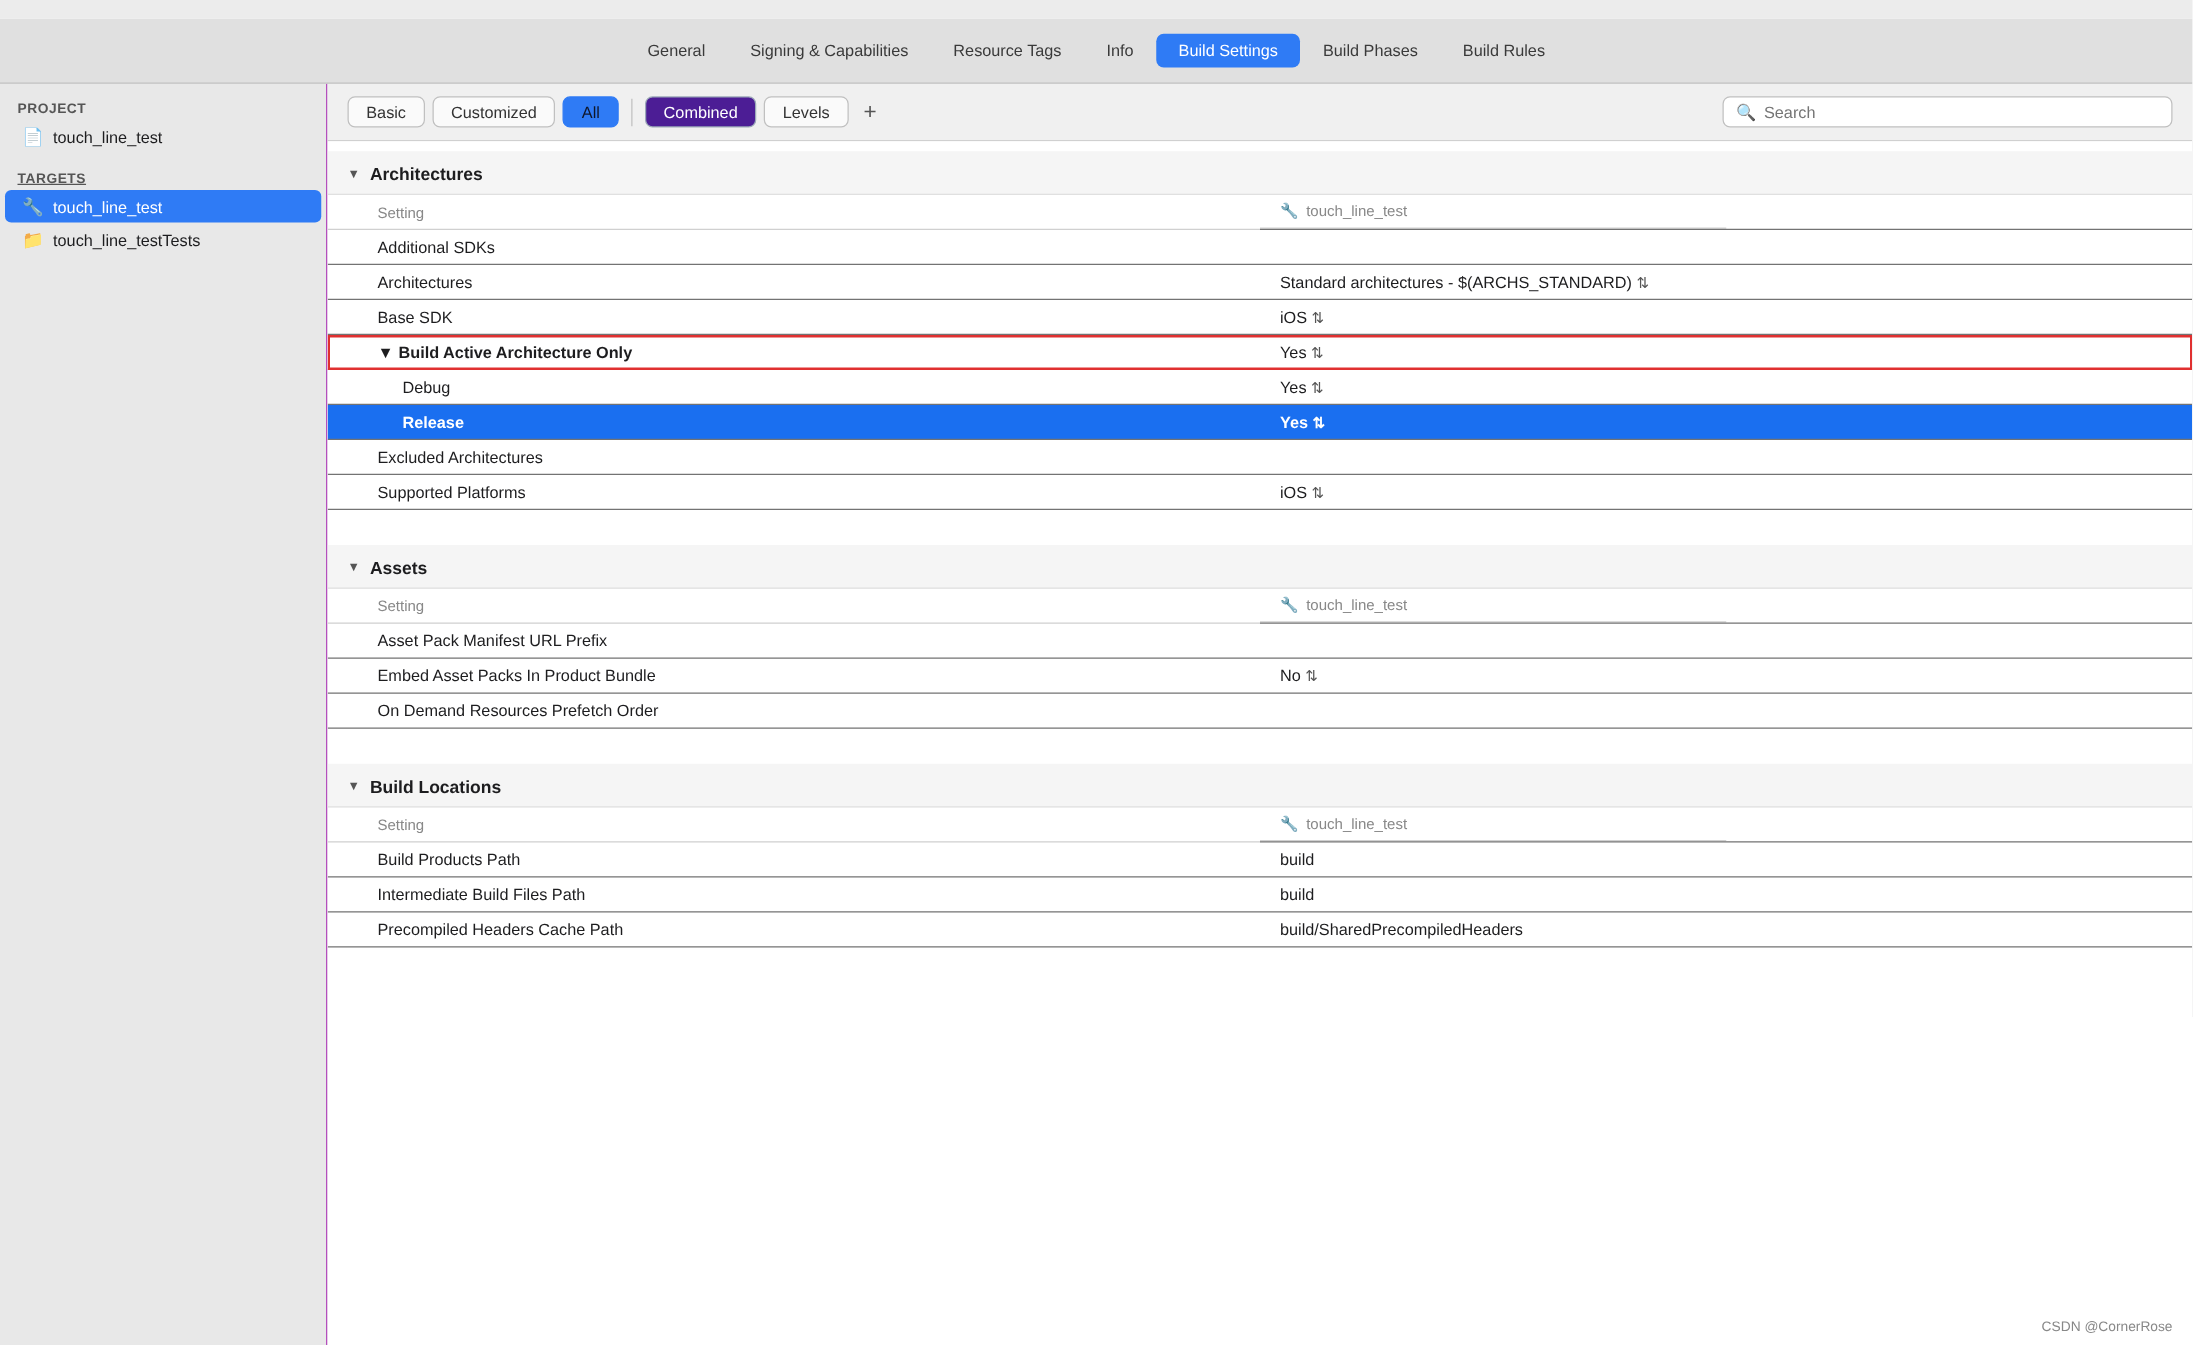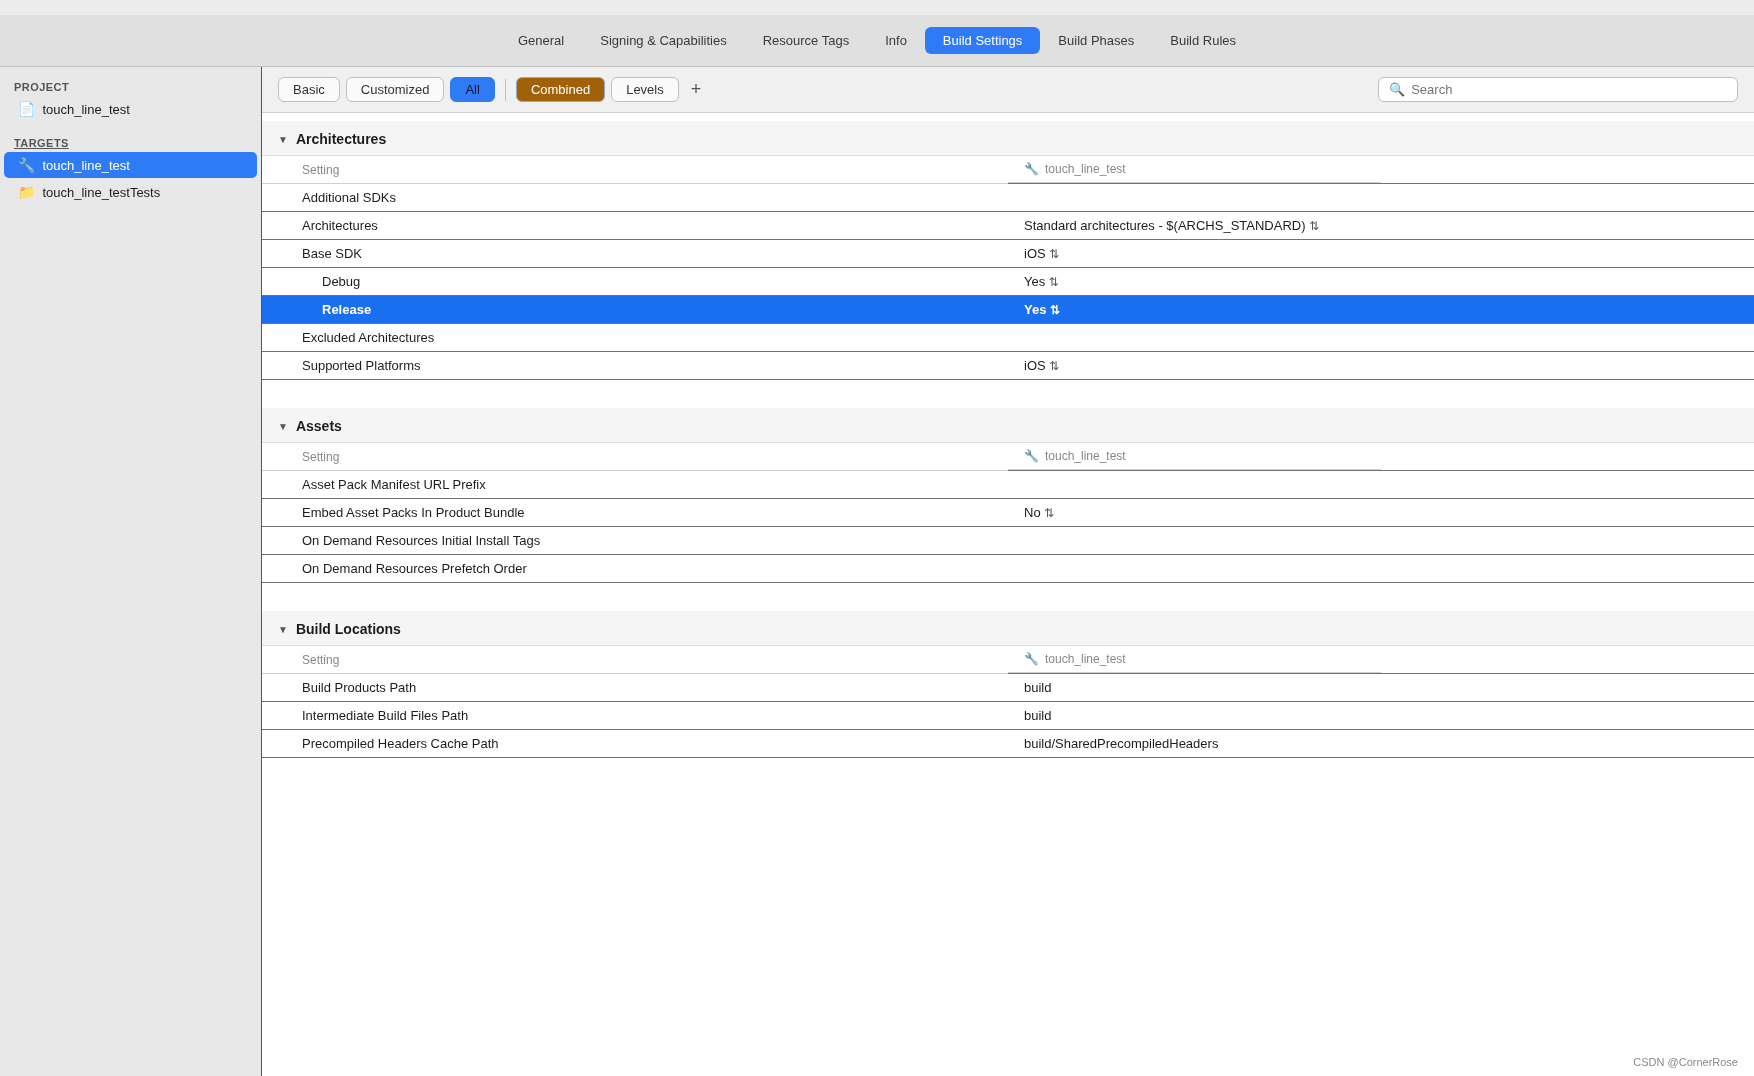--- a/index.html
+++ b/index.html
@@ -52,21 +52,21 @@
       background: #f0f0f0;
     }
     .filter-btn {
       padding: 4px 14px; border-radius: 6px; border: 1px solid #c0c0c0;
       background: #fafafa; cursor: pointer; font-size: 13px; color: #333;
     }
     .filter-btn.active-filter {
       background: #2f7bf5; color: #0f172a; border-color: #2f7bf5;
     }
     .filter-btn.combined-active {
-      background: #a16207; color: white; border-color: #9ba8b8;
+      background: #4c1d95; color: white; border-color: #9ba8b8;
     }
     .filter-separator { width: 1px; height: 22px; background: #c0c0c0; margin: 0 4px; }
     .filter-plus { font-size: 18px; color: #555; cursor: pointer; padding: 0 6px; }
     .search-box {
       margin-left: auto; display: flex; align-items: center;
       border: 1px solid #c0c0c0; border-radius: 6px; background: white;
       padding: 4px 10px; gap: 6px; width: 360px;
     }
     .search-icon-svg { color: #888; font-size: 13px; }
     .search-input { border: none; outline: none; font-size: 13px; color: #555; width: 100%; background: transparent; }
@@ -183,20 +183,24 @@
                   <td class="col-value"></td>
                 </tr>
                 <tr>
                   <td class="col-setting">Architectures</td>
                   <td class="col-value">Standard architectures  -  $(ARCHS_STANDARD) <span class="stepper">⇅</span></td>
                 </tr>
                 <tr>
                   <td class="col-setting">Base SDK</td>
                   <td class="col-value">iOS <span class="stepper">⇅</span></td>
                 </tr>
+                <tr class="highlighted-row">
+                  <td class="col-setting"><span style="margin-right:4px;">▼</span><strong>Build Active Architecture Only</strong></td>
+                  <td class="col-value">Yes <span class="stepper">⇅</span></td>
+                </tr>
                 <tr class="indent-1">
                   <td class="col-setting">Debug</td>
                   <td class="col-value">Yes <span class="stepper">⇅</span></td>
                 </tr>
                 <tr class="selected-row indent-1">
                   <td class="col-setting">Release</td>
                   <td class="col-value">Yes <span class="stepper">⇅</span></td>
                 </tr>
                 <tr>
                   <td class="col-setting">Excluded Architectures</td>
@@ -226,24 +230,20 @@
               <tbody>
                 <tr>
                   <td class="col-setting">Asset Pack Manifest URL Prefix</td>
                   <td class="col-value"></td>
                 </tr>
                 <tr>
                   <td class="col-setting">Embed Asset Packs In Product Bundle</td>
                   <td class="col-value">No <span class="stepper">⇅</span></td>
                 </tr>
                 <tr>
-                  <td class="col-setting">On Demand Resources Initial Install Tags</td>
-                  <td class="col-value"></td>
-                </tr>
-                <tr>
                   <td class="col-setting">On Demand Resources Prefetch Order</td>
                   <td class="col-value"></td>
                 </tr>
               </tbody>
             </table>
             <div style="height: 20px;"></div>
             <div class="section-header">
               <span class="section-triangle">▼</span>
               <span>Build Locations</span>
             </div>

